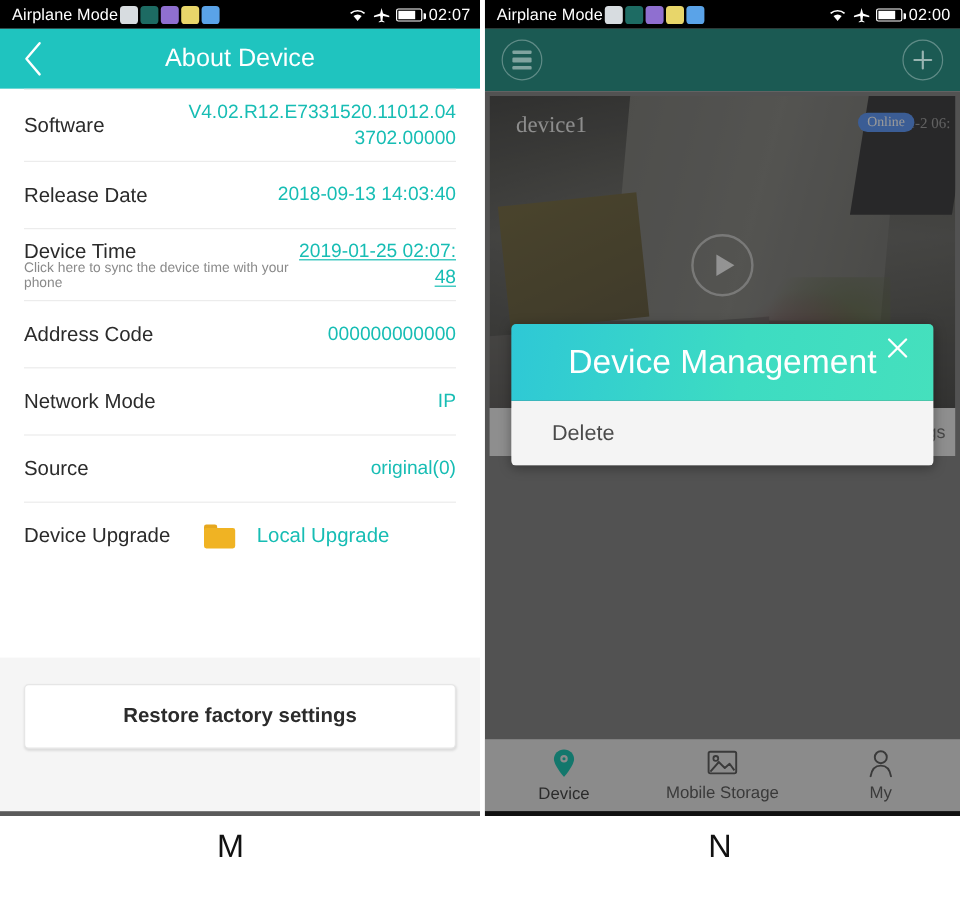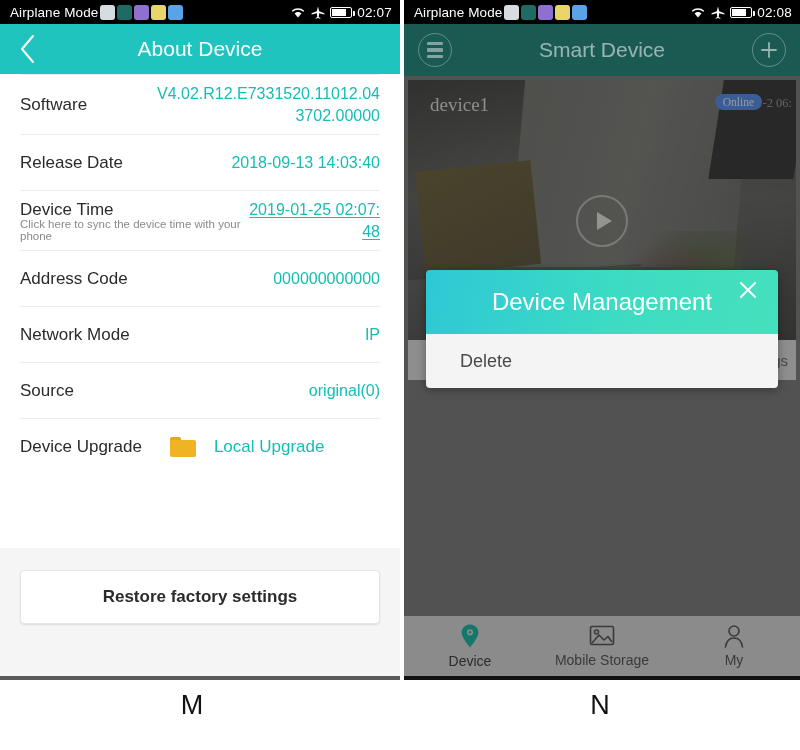--- a/index.html
+++ b/index.html
@@ -212,21 +212,21 @@
   .dialog {
     position: absolute; left: 22px; right: 22px; top: 194px;
     border-radius: 4px; overflow: hidden;
     box-shadow: 0 2px 10px rgba(0,0,0,0.35);
   }
   .dlg-head {
     position: relative; height: 64px;
     background: linear-gradient(100deg, #2ec8d6 0%, #3ddcc2 55%, #45e0bd 100%);
     display: flex; align-items: center; justify-content: center;
   }
-  .dlg-title { color: #ffffff; font-size: 24px; text-align: center; }
+  .dlg-title { color: #ffffff; font-size: 28px; text-align: center; }
   .dlg-close {
     position: absolute; right: 16px; top: 6px;
     width: 28px; height: 28px;
   }
   .dlg-close::before, .dlg-close::after {
     content:""; position:absolute; left:3px; top:13px; width:22px; height:2px;
     background:#ffffff; border-radius:1px;
   }
   .dlg-close::before { transform: rotate(45deg); }
   .dlg-close::after  { transform: rotate(-45deg); }
@@ -363,33 +363,32 @@
         <svg width="16" height="13" viewBox="0 0 16 13">
           <path d="M8 11.5 L4.6 7.4 A5.4 5.4 0 0 1 11.4 7.4 Z" fill="#fff"></path>
           <path d="M2.2 5.2 A8.6 8.6 0 0 1 13.8 5.2" stroke="#fff" stroke-width="1.4" fill="none"></path>
         </svg>
         <svg width="14" height="13" viewBox="0 0 14 13">
           <path d="M7 0.6 L8.2 5.2 L13.4 7.2 L13.4 8.4 L8.2 7.3 L7.7 11 L9.4 12.1 L9.4 12.8 L7 12.1 L4.6 12.8 L4.6 12.1 L6.3 11 L5.8 7.3 L0.6 8.4 L0.6 7.2 L5.8 5.2 Z" fill="#fff"></path>
         </svg>
         <span class="battery">
             <span class="fill"></span>
           </span>
-        <span class="sb-time">02:08</span>
+        <span class="sb-time">02:00</span>
       </span>
     </div>
 
     <div class="rappbar">
       <div class="circ-btn">
         <span class="hamburger">
           <span></span>
             <span></span>
             <span></span>
         </span>
       </div>
-      <div class="rappbar-title">Smart Device</div>
       <div class="circ-btn">
         <svg width="20" height="20" viewBox="0 0 20 20">
           <path d="M10 3 V17 M3 10 H17" stroke="rgba(255,255,255,0.55)" stroke-width="1.8" stroke-linecap="round"></path>
         </svg>
       </div>
     </div>
 
     <div class="rbody">
 
       <div class="device-card">

